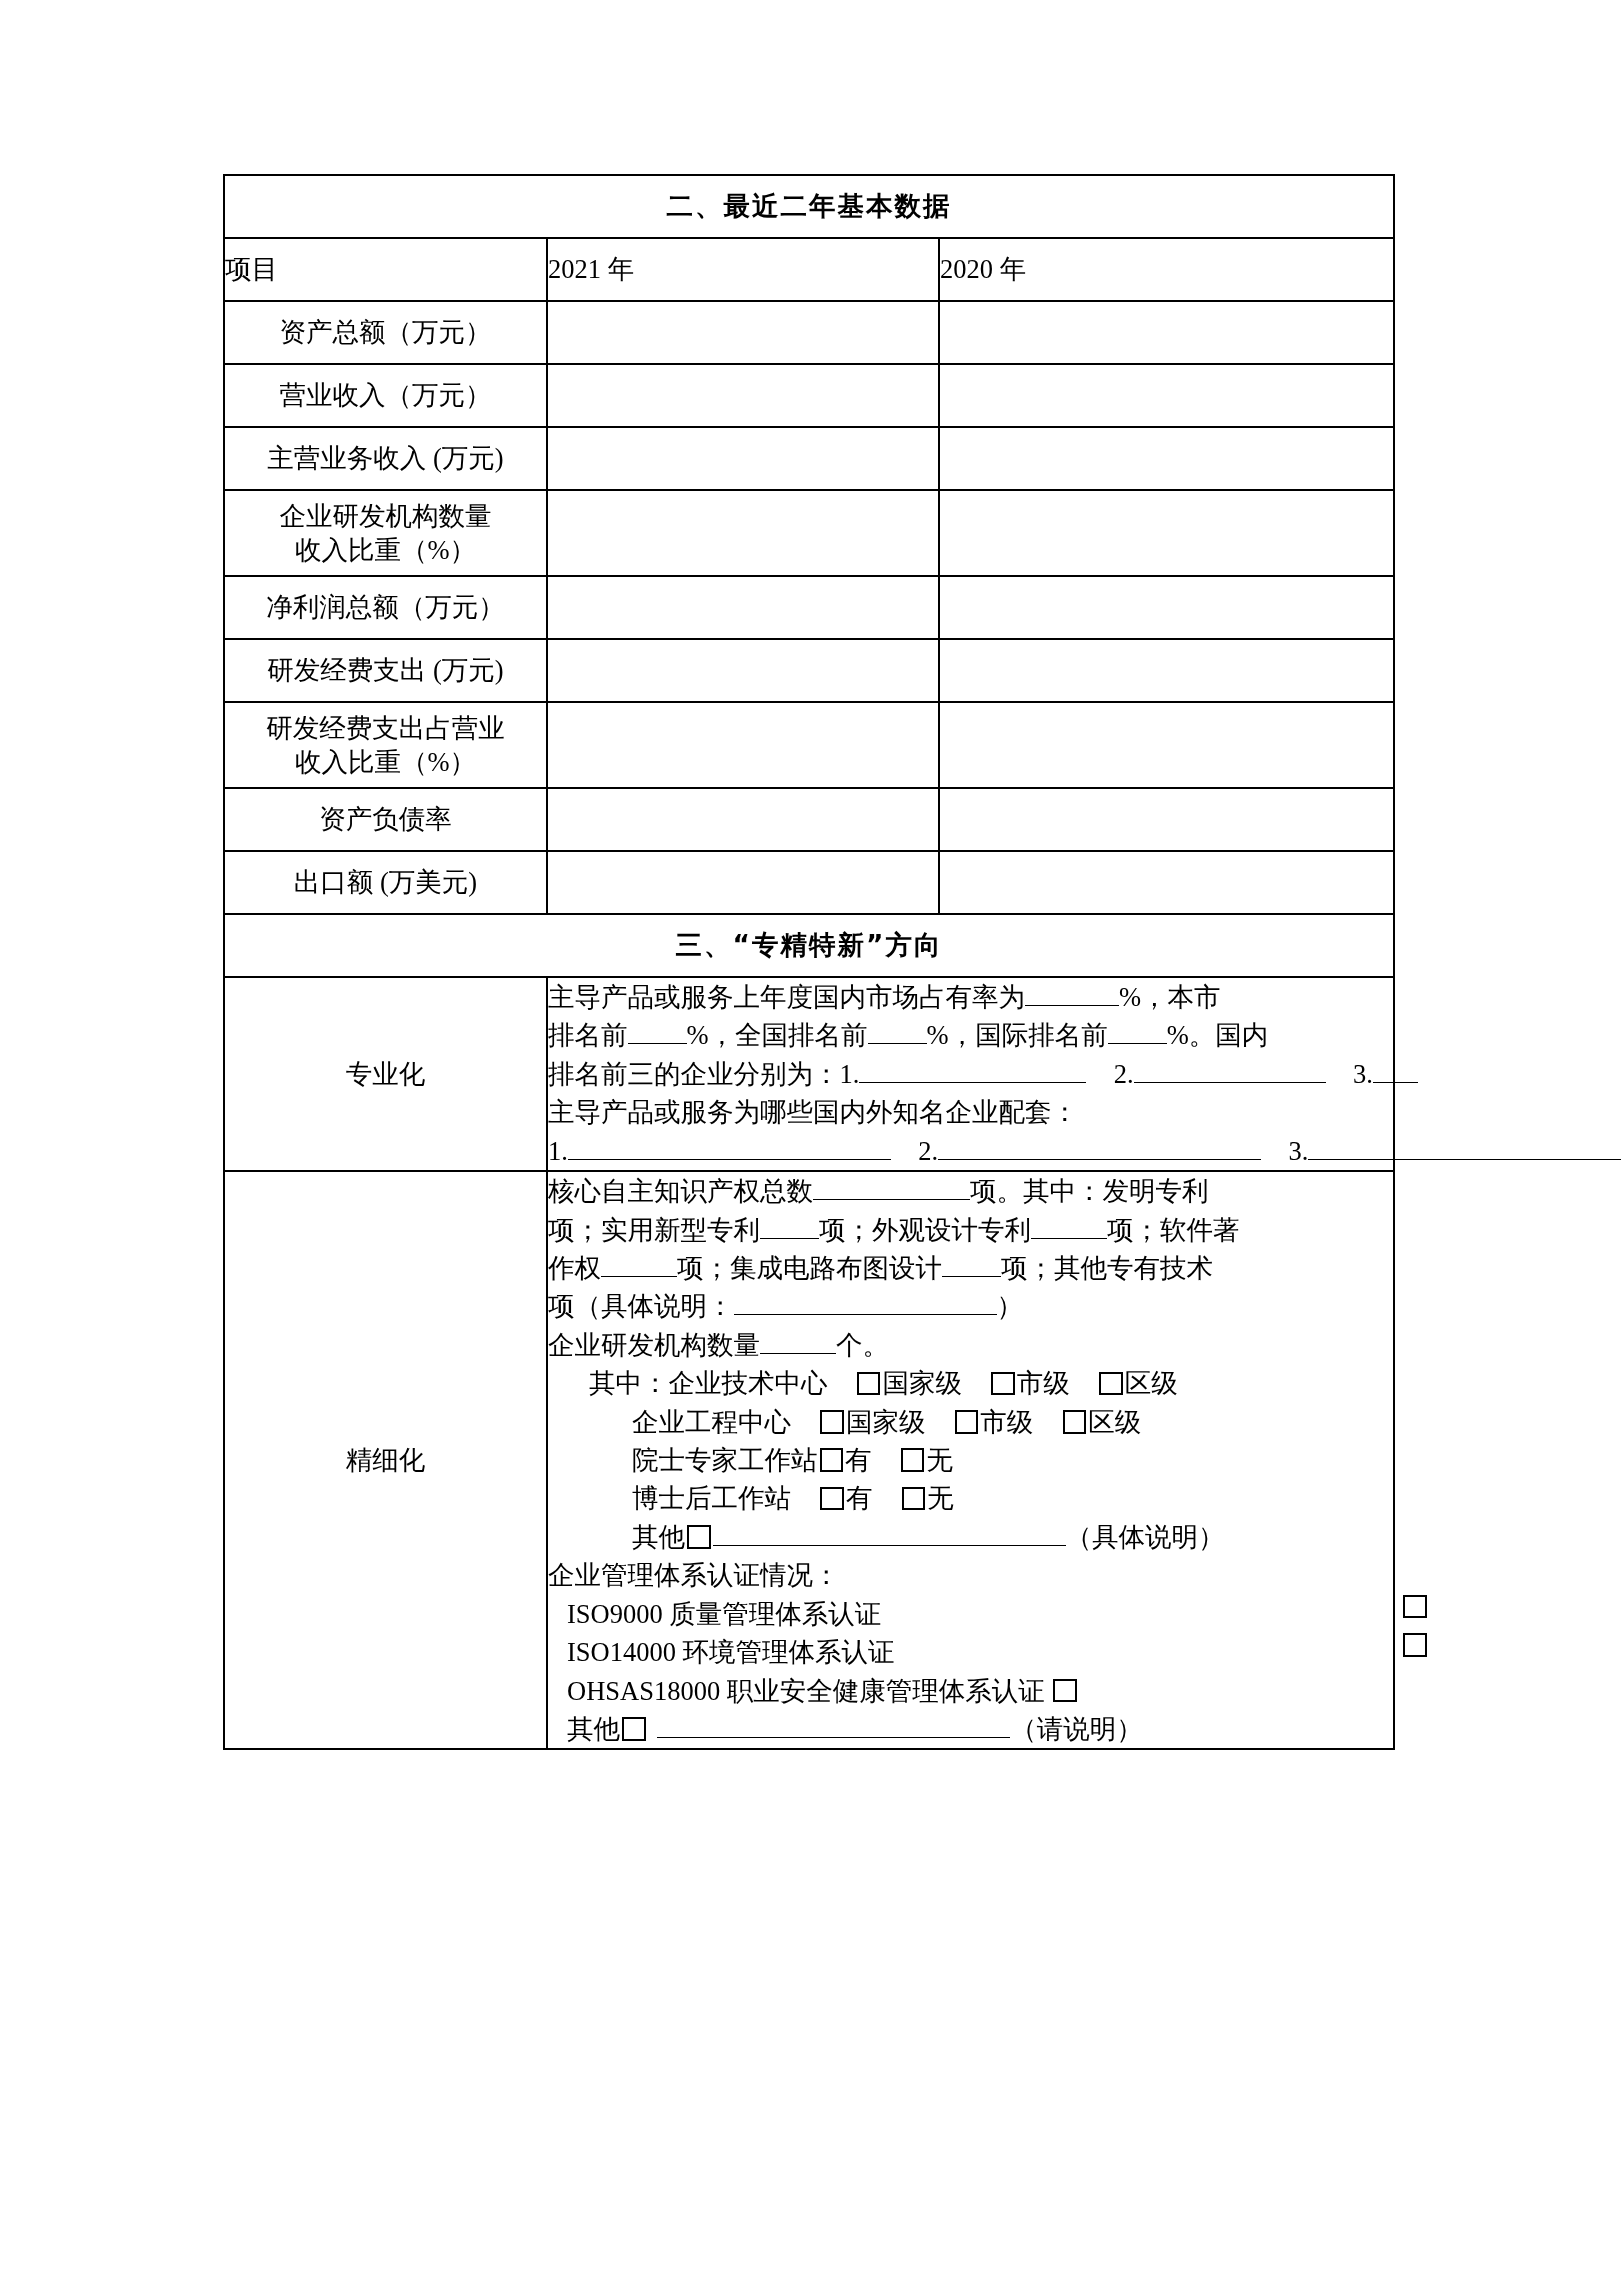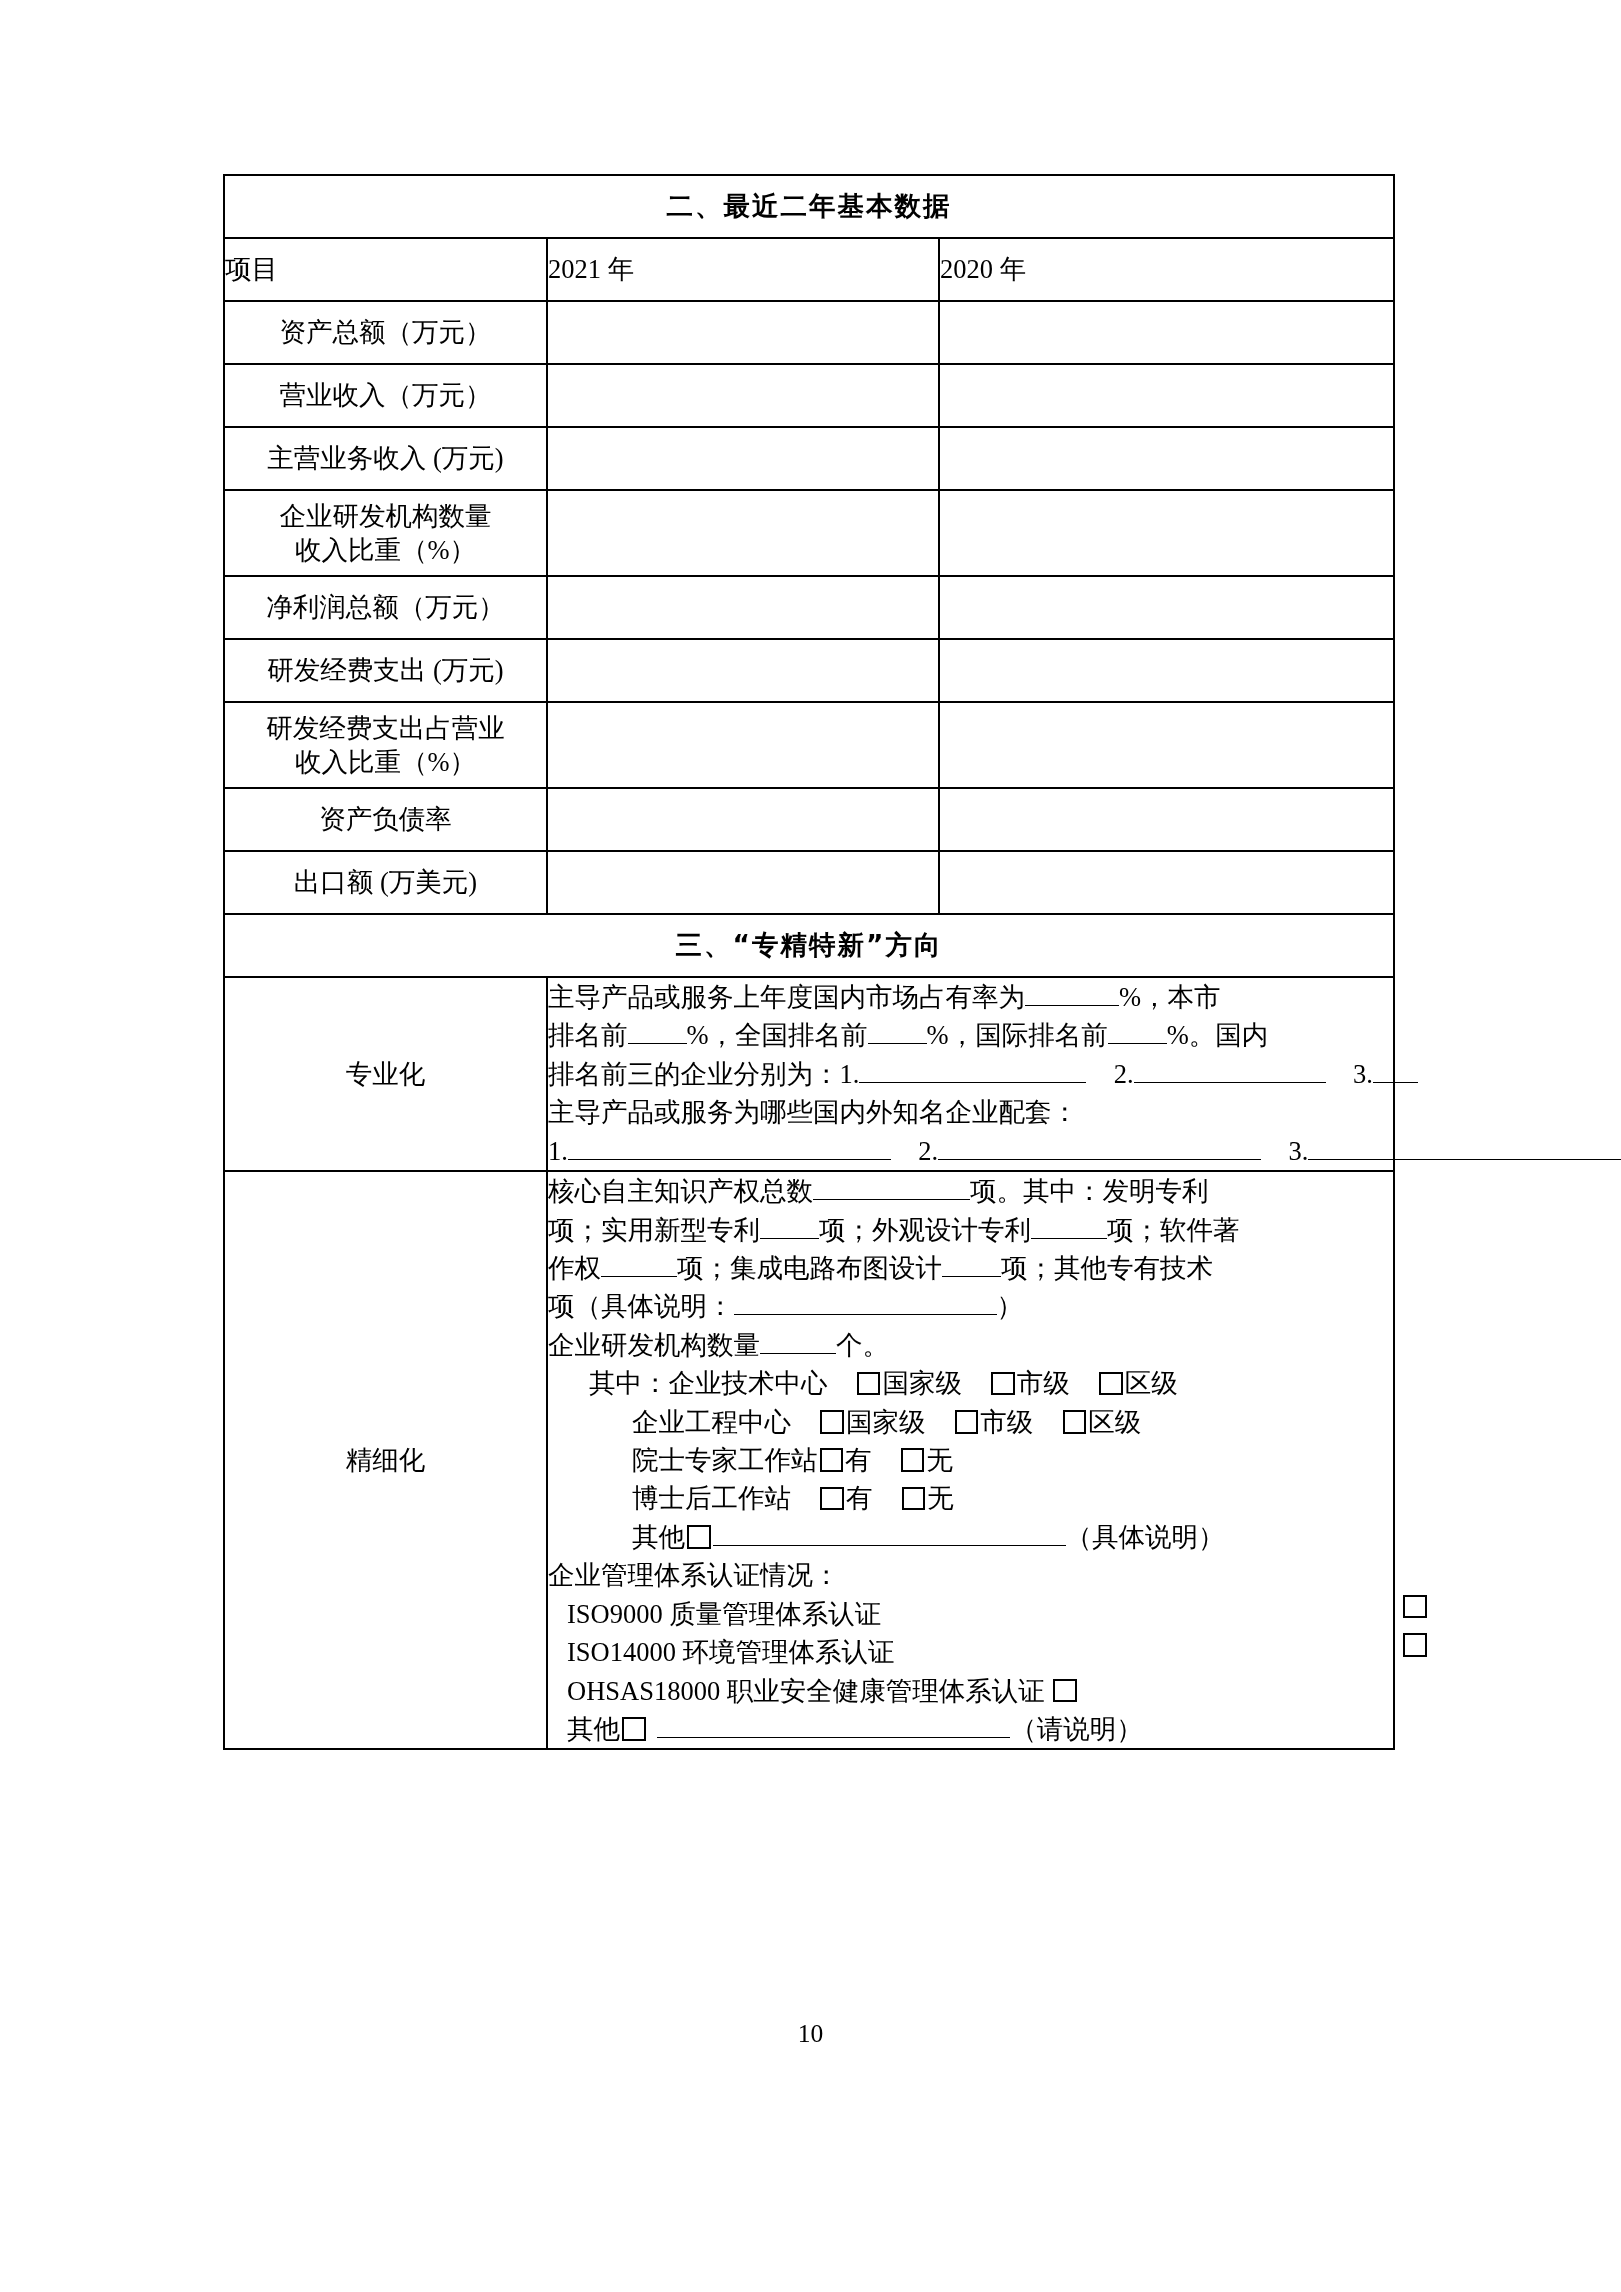--- a/index.html
+++ b/index.html
@@ -279,15 +279,14 @@
           </div>
           <div class="row-line indent3">
             <span>其他</span><span class="ubox"></span><span class="u u22" style="margin-left:9.8px;"></span><span>（请说明）</span>
           </div>
         </td>
       </tr>
     </tbody>
       </table>
   </div>
 
-  <div class="page-num">10</div>
 </div>
 
 
 </body></html>

